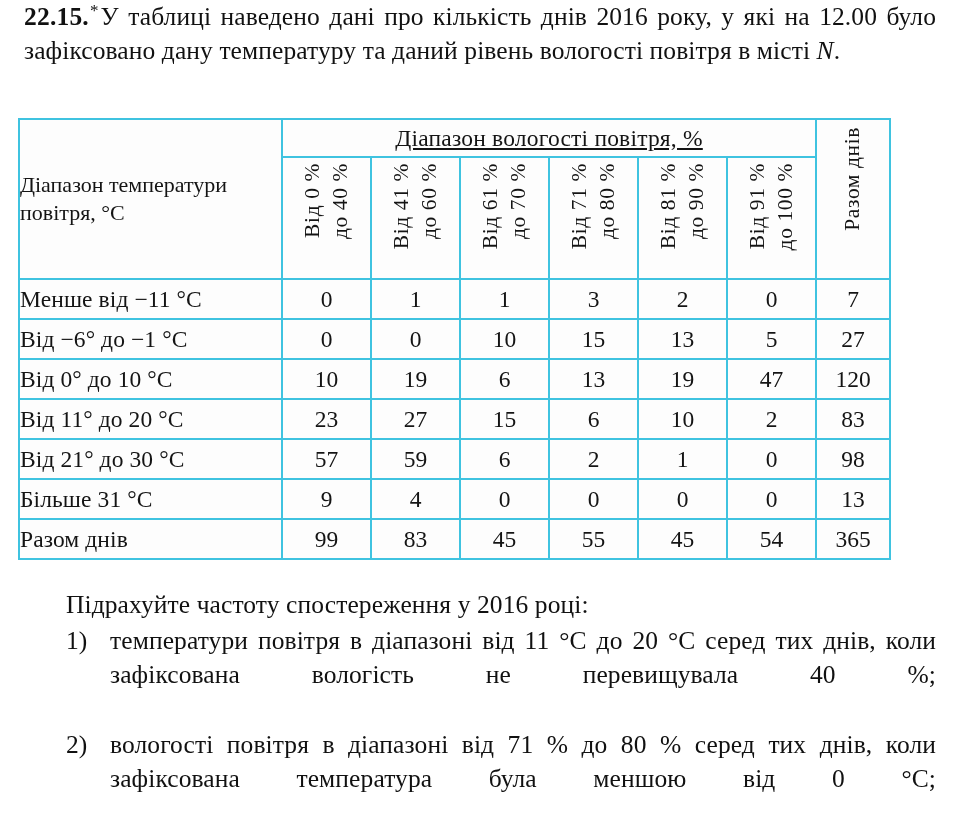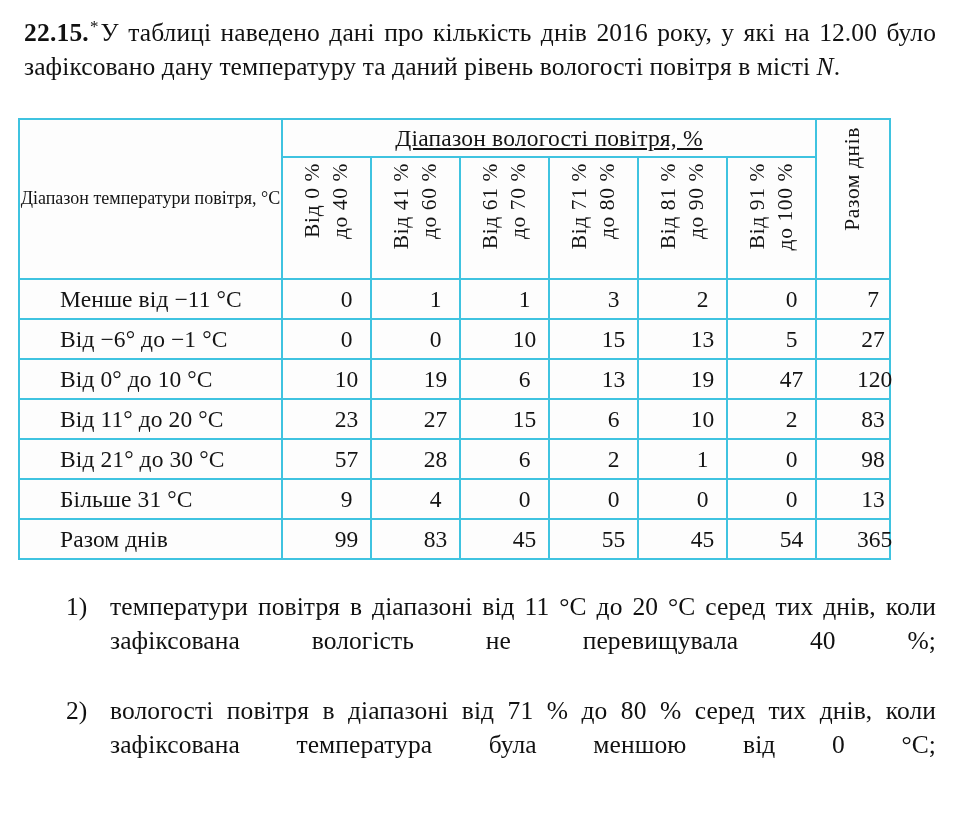--- a/index.html
+++ b/index.html
@@ -20,21 +20,21 @@
     position: relative;
     width: 958px;
     height: 820px;
     box-sizing: border-box;
   }
 
   
   .problem {
     position: absolute;
     left: 24px;
-    top: 16px;
+    top: 0;
     width: 912px;
     font-size: 25.5px;
     line-height: 1.34;
     text-align: justify;
     text-justify: inter-word;
     letter-spacing: 0.1px;
   }
   .problem .body-text {
     text-indent: 0;
   }
@@ -84,23 +84,22 @@
     height: 36px;
     text-align: center;
     vertical-align: middle;
     font-size: 23.5px;
     letter-spacing: 0.2px;
     text-decoration: underline;
   }
 
   
   .stub {
-    text-align: center;
     vertical-align: middle;
-    font-size: 18px;
+    font-size: 22px;
     line-height: 1.28;
     padding: 2px 6px;
     margin-left: 44px;
   }
 
   
   .vhdr {
     height: 120px;
     vertical-align: middle;
     text-align: center;
@@ -139,21 +138,21 @@
     text-align: left;
     padding: 3px 0 4px 12px;
     white-space: nowrap;
     letter-spacing: 0.1px;
   }
   .num {
     font-size: 23.5px;
     text-align: center;
     padding: 3px 0 4px 0;
   }
-  tr.body-row td { height: 38px; padding-left: 40px; }
+  tr.body-row td { height: 38px; }
 
   
   .questions {
     position: absolute;
     left: 24px;
     top: 588px;
     width: 912px;
     font-size: 25.5px;
     line-height: 1.33;
     letter-spacing: 0.1px;
@@ -296,21 +295,21 @@
           <td class="num">27</td>
           <td class="num">15</td>
           <td class="num">6</td>
           <td class="num">10</td>
           <td class="num">2</td>
           <td class="num">83</td>
         </tr>
         <tr class="body-row">
           <td class="rowlabel">Від  21° до 30 °C</td>
           <td class="num">57</td>
-          <td class="num">28</td>
+          <td class="num">59</td>
           <td class="num">6</td>
           <td class="num">2</td>
           <td class="num">1</td>
           <td class="num">0</td>
           <td class="num">98</td>
         </tr>
         <tr class="body-row">
           <td class="rowlabel">Більше 31 °C</td>
           <td class="num">9</td>
           <td class="num">4</td>
@@ -328,20 +327,21 @@
           <td class="num">55</td>
           <td class="num">45</td>
           <td class="num">54</td>
           <td class="num">365</td>
         </tr>
       </tbody>
     </table>
   </div>
 
   <div class="questions">
+    <div class="q-intro">Підрахуйте частоту спостереження у 2016 році:</div>
 
     <div class="q-item">
       <span class="q-marker">1)</span>
       <span class="q-text">температури повітря в діапазоні від 11 °C до 20 °C серед тих днів, коли зафіксована вологість не перевищувала 40 %;</span>
     </div>
 
     <div class="q-item">
       <span class="q-marker">2)</span>
       <span class="q-text">вологості повітря в діапазоні від 71 % до 80 % серед тих днів, коли зафіксована температура була меншою від 0 °C;</span>
     </div>

